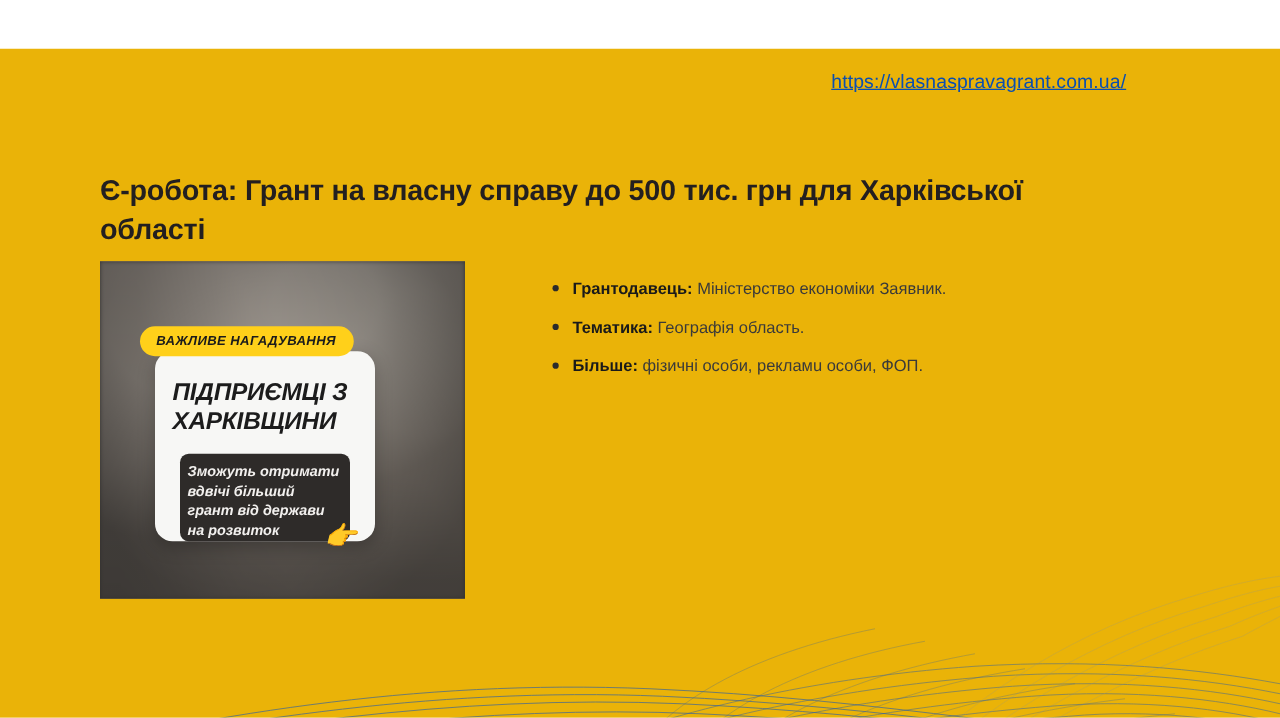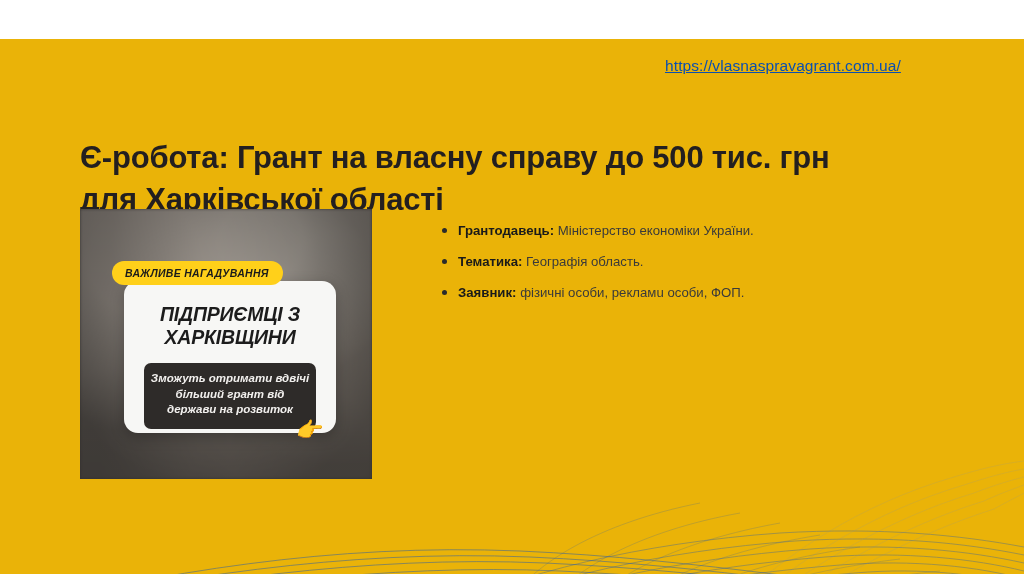--- a/index.html
+++ b/index.html
@@ -30,21 +30,21 @@
     letter-spacing: 0.1px;
     white-space: nowrap;
   }
 
   
   .title {
     position: absolute;
     top: 98px;
     left: 80px;
     width: 800px;
-    font-size: 31px;
+    font-size: 23px;
     font-weight: bold;
     color: #231f20;
     line-height: 1.35;
     letter-spacing: -0.2px;
   }
 
   
   .img-card {
     position: absolute;
     top: 170px;
@@ -84,41 +84,41 @@
     letter-spacing: 0.3px;
     padding: 6px 14px 6px 13px;
     border-radius: 13px;
     white-space: nowrap;
     z-index: 4;
   }
   .white-card {
     position: absolute;
     left: 44px;
     top: 72px;
-    width: 212px;
+    width: 176px;
     height: 152px;
     background: #f7f7f5;
     border-radius: 14px;
     box-shadow: 0 4px 14px rgba(0,0,0,0.25);
     z-index: 3;
     padding: 22px 14px 12px;
-    text-align: center;
+    text-align: left;
   }
   .wc-head {
     font-size: 19.5px;
     font-weight: bold;
     color: #1c1c1c;
     line-height: 1.18;
     letter-spacing: -0.2px;
   }
   .dark-box {
     margin: 14px 6px 0;
     background: #2e2b29;
     border-radius: 7px;
-    padding: 8px 6px 11px;
+    padding: 8px 6px 0;
     color: #f2f0ee;
     font-size: 11.5px;
     line-height: 1.35;
     font-weight: bold;
   }
   .cursor {
     position: absolute;
     right: 14px;
     bottom: -7px;
     font-size: 21px;
@@ -187,27 +187,27 @@
     <div class="badge">ВАЖЛИВЕ НАГАДУВАННЯ</div>
     <div class="white-card">
       <div class="wc-head">ПІДПРИЄМЦІ З ХАРКІВЩИНИ</div>
       <div class="dark-box">Зможуть отримати вдвічі більший грант від держави на розвиток</div>
       <div class="cursor">👉</div>
     </div>
   </div>
 
   <div class="bullets">
     <div class="bullet">
-      <b>Грантодавець:</b><span> Міністерство економіки України.</span>
+      <b>Грантодавець:</b><span> Міністерство економіки Заявник.</span>
     </div>
     <div class="bullet">
       <b>Тематика:</b><span> Географія область.</span>
     </div>
     <div class="bullet">
-      <b>Заявник:</b><span> фізичні особи, рекламu особи, ФОП.</span>
+      <b>Більше:</b><span> фізичні особи, рекламu особи, ФОП.</span>
     </div>
   </div>
 
   <svg class="waves" viewBox="0 0 1024 190" preserveAspectRatio="none">
     <g fill="none" stroke="#2e5fa3" stroke-width="0.7" opacity="0.75">
       <path d="M0,188 C160,150 330,120 520,128 C700,136 860,165 1024,182"></path>
       <path d="M0,190 C170,156 340,126 530,134 C710,142 870,170 1024,186"></path>
       <path d="M20,190 C190,160 360,132 545,140 C720,148 880,174 1024,188"></path>
       <path d="M60,190 C215,166 380,140 560,148 C730,156 890,178 1024,190"></path>
       <path d="M100,190 C245,172 400,148 578,156 C742,164 900,182 1024,190"></path>

